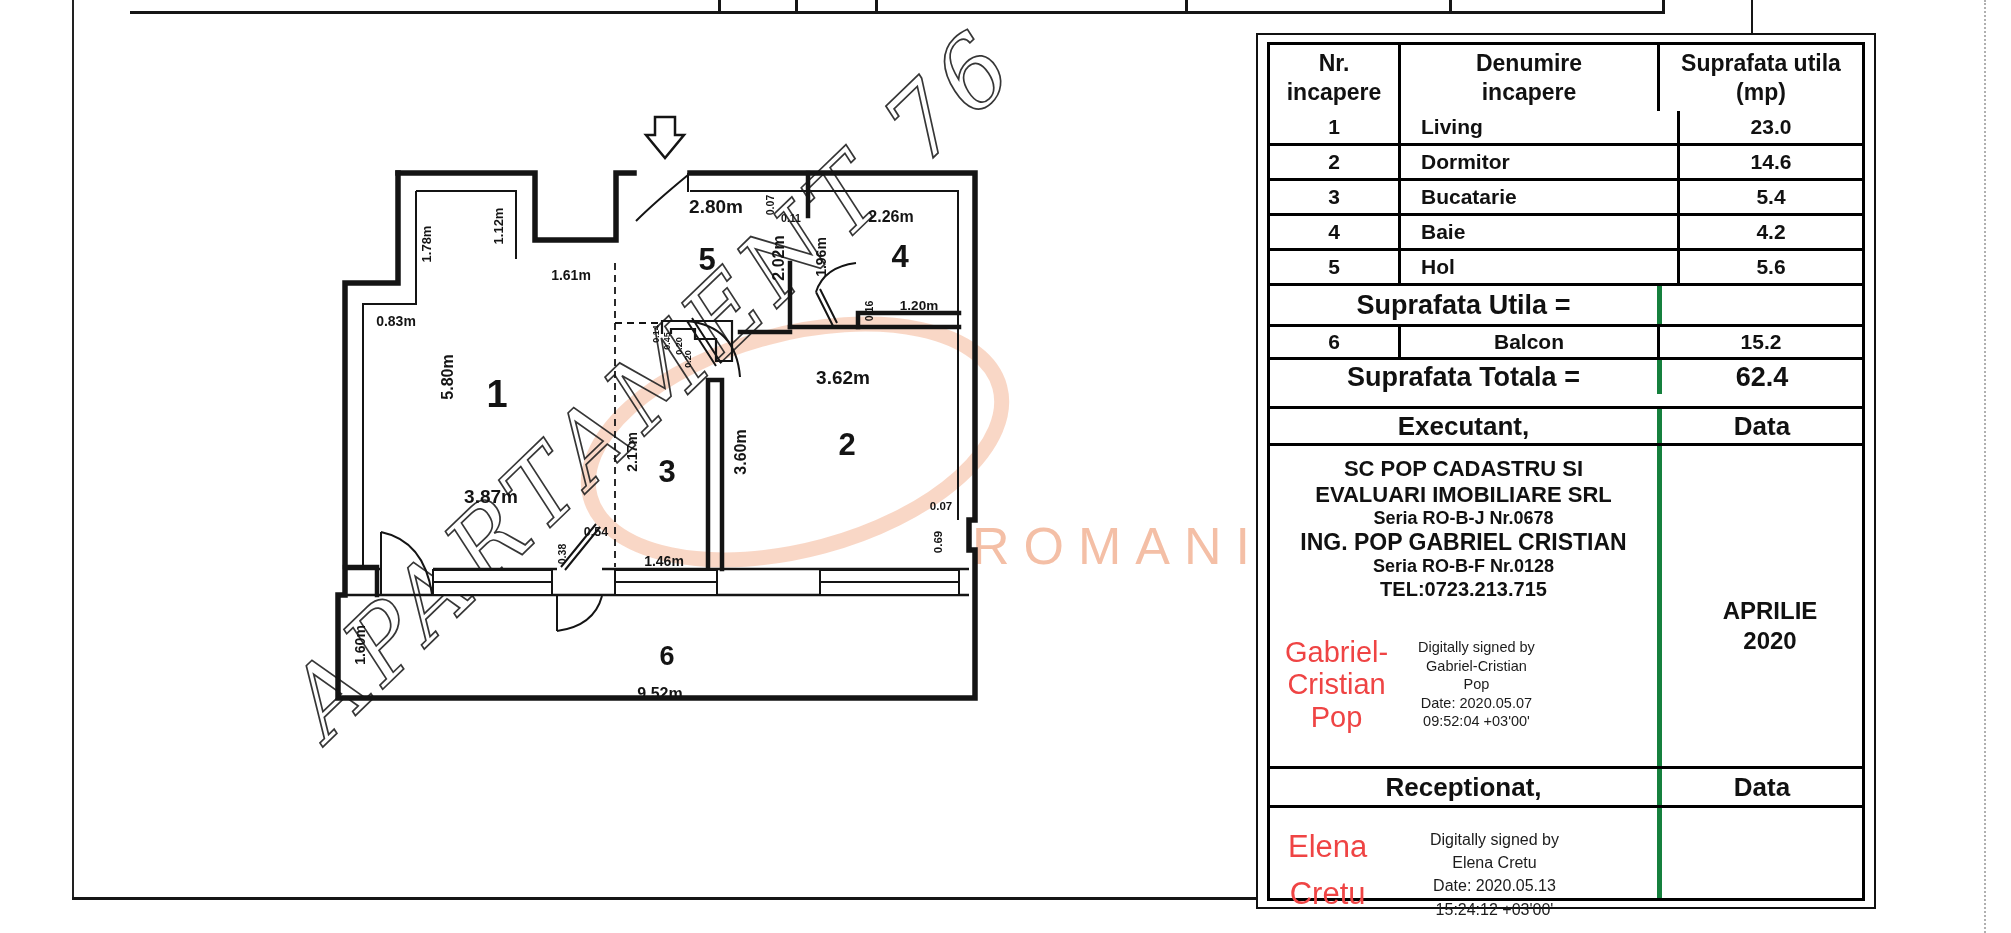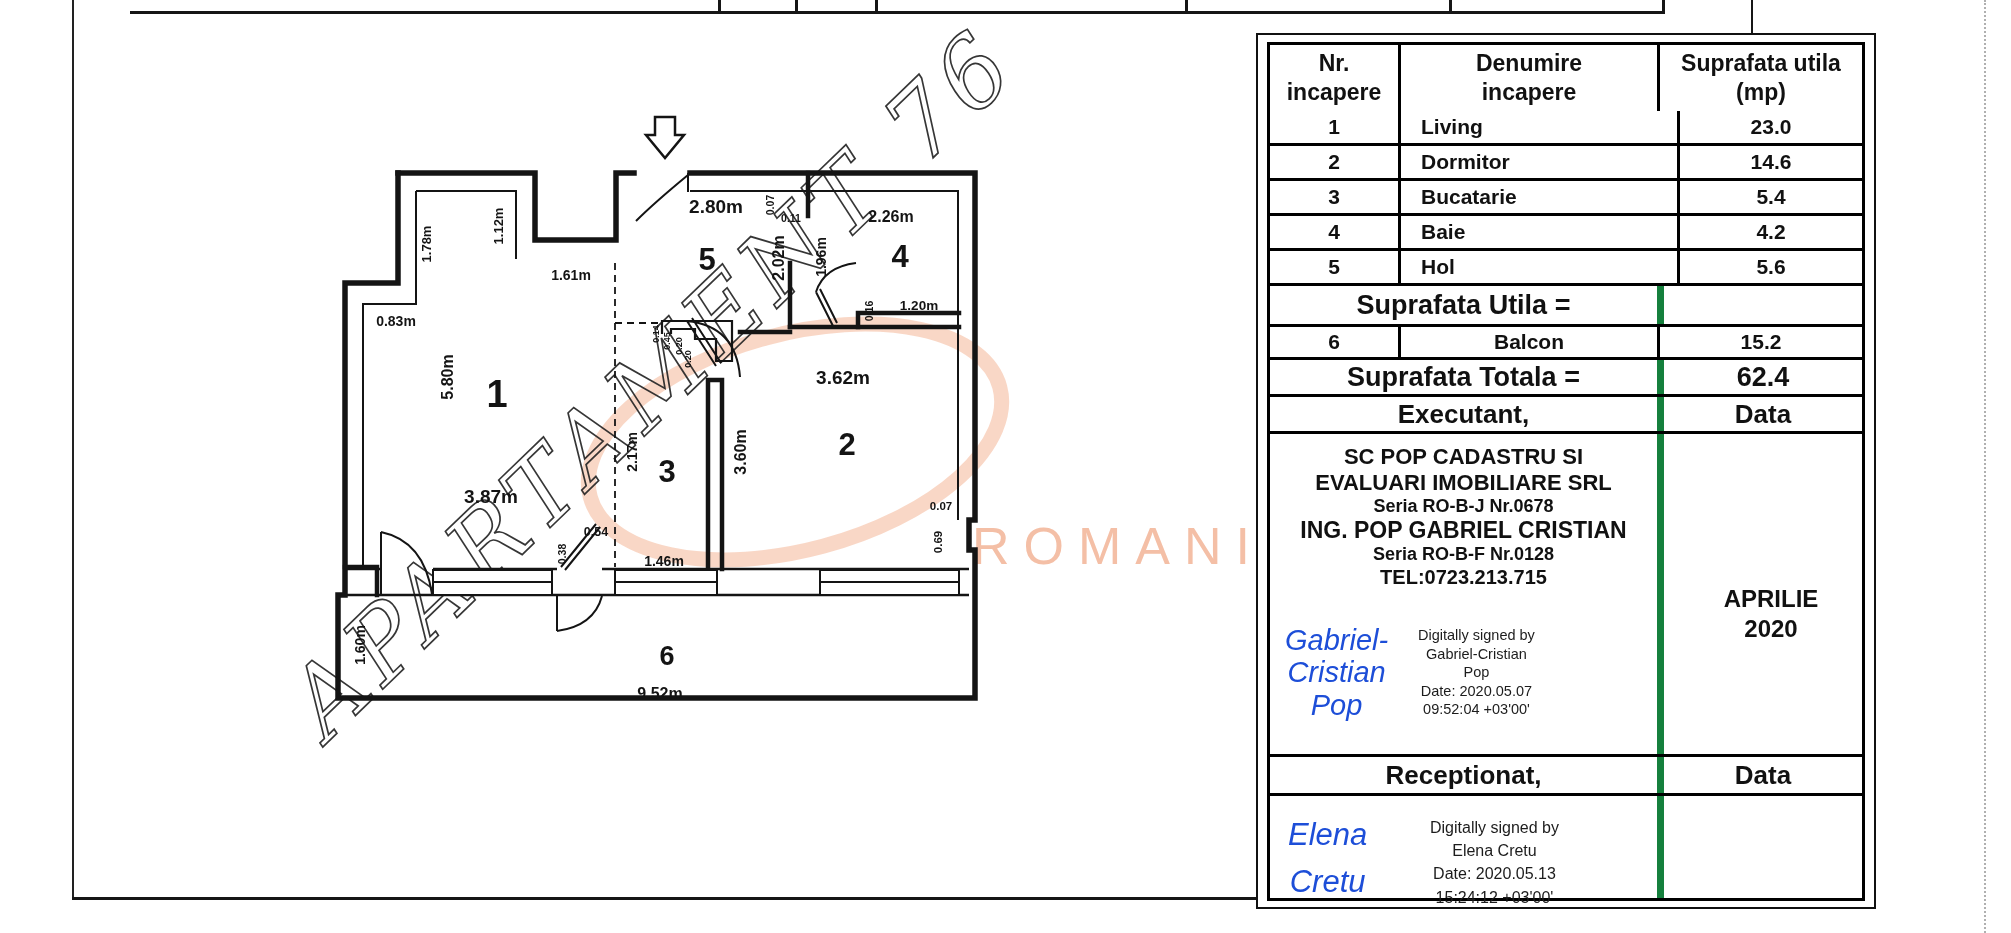--- a/index.html
+++ b/index.html
@@ -26,39 +26,39 @@
   
   .table-outer{left:1256px;top:33px;width:616px;height:872px;border:2px solid #111;z-index:3;background:#fff;}
   .table-inner{position:absolute;left:9px;top:7px;right:9px;bottom:6px;border:3px solid #000;
                display:flex;flex-direction:column;}
   .tr{display:flex;flex-direction:row;border-top:3px solid #000;}
   .tr:first-child{border-top:none;}
   .cell{display:flex;align-items:center;justify-content:center;text-align:center;}
   .c1{width:128px;border-right:3px solid #000;}
   .c2{width:256px;border-right:3px solid #000;}
   .c3{flex:1;}
-  .cm{width:387px;border-right:7px solid #15803d;}
+  .cm{width:387px;border-right:5px solid #15803d;}
   .tr-header{height:66px;font-size:23px;font-weight:700;line-height:1.25;}
   .tr-room{height:32px;font-size:21px;font-weight:700;}
   .tr-room .c2{justify-content:flex-start;padding-left:20px;}
   .tr-su{height:38px;font-size:27px;font-weight:700;}
   .tr-balcon{height:30px;font-size:21px;font-weight:700;}
   .tr-st{height:34px;font-size:27px;font-weight:700;}
-  .tr-exec{height:34px;font-size:26px;font-weight:700;}
+  .tr-exec{height:34px;font-size:26px;font-weight:700;margin-top:12px;}
   .tr-content{height:320px;gap:16px;}
   .tr-recept{height:36px;font-size:26px;font-weight:700;}
   .tr-sig{flex:1;}
   .tr-content .cm,.tr-sig .cm{position:relative;display:block;}
   .company{position:absolute;top:10px;left:0;right:0;text-align:center;font-weight:700;line-height:1.18;}
   .company .c0,.company .c1l{font-size:22px;}
   .company .c2l{font-size:18px;}
   .company .c3l{font-size:23px;}
   .company .c4l{font-size:18px;}
   .company .c5l{font-size:20px;}
-  .sig-name{position:absolute;font-weight:400;color:#1d4ed8;font-style:italic;}
+  .sig-name{position:absolute;font-weight:400;color:#ef4444;}
   .sig1-name{left:15px;top:190px;font-size:29px;line-height:1.12;}
   .sig1-details{position:absolute;left:148px;top:192px;font-size:14.5px;line-height:1.28;color:#1c1c1c;}
   .date-cell{display:flex;flex-direction:column;align-items:center;justify-content:flex-start;}
   .date-block{margin-top:150px;font-size:24px;font-weight:700;line-height:1.25;text-align:center;}
   .sig2-name{left:18px;top:16px;font-size:31px;line-height:1.5;}
   .sig2-details{position:absolute;left:160px;top:20px;font-size:16px;line-height:1.45;color:#1c1c1c;}
 </style>
 </head>
 <body>
 

